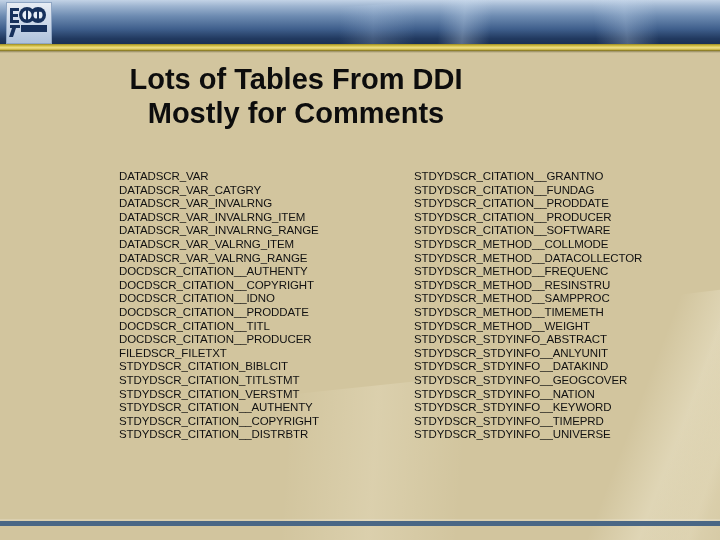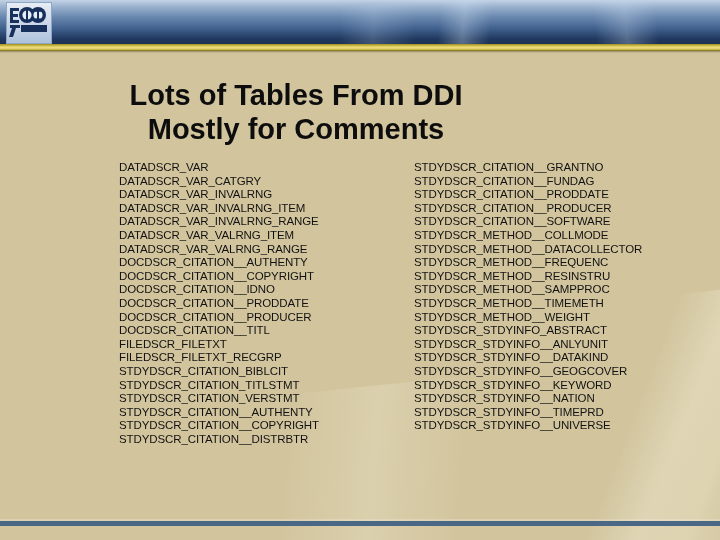--- a/index.html
+++ b/index.html
@@ -134,38 +134,38 @@
     border: 1px solid #8fa6c4;
     box-sizing: border-box;
     overflow: hidden;
   }
   .logo svg { display: block; }
 
   
   .title-block {
     position: absolute;
     left: 0;
-    top: 78px;
+    top: 62px;
     width: 592px;
     text-align: center;
   }
   .title-line {
     font-size: 29px;
     font-weight: bold;
     color: #0d0d0d;
     line-height: 34px;
     letter-spacing: 0px;
     white-space: nowrap;
   }
 
   
   .columns {
     position: absolute;
     left: 0;
-    top: 161px;
+    top: 170px;
     width: 720px;
     height: 320px;
   }
   .col {
     position: absolute;
     top: 0;
   }
   .col-left  { left: 119px; }
   .col-right { left: 414px; }
 
@@ -247,24 +247,23 @@
         <div class="tbl-name">DATADSCR_VAR_CATGRY</div>
         <div class="tbl-name">DATADSCR_VAR_INVALRNG</div>
         <div class="tbl-name">DATADSCR_VAR_INVALRNG_ITEM</div>
         <div class="tbl-name">DATADSCR_VAR_INVALRNG_RANGE</div>
         <div class="tbl-name">DATADSCR_VAR_VALRNG_ITEM</div>
         <div class="tbl-name">DATADSCR_VAR_VALRNG_RANGE</div>
         <div class="tbl-name">DOCDSCR_CITATION__AUTHENTY</div>
         <div class="tbl-name">DOCDSCR_CITATION__COPYRIGHT</div>
         <div class="tbl-name">DOCDSCR_CITATION__IDNO</div>
         <div class="tbl-name">DOCDSCR_CITATION__PRODDATE</div>
+        <div class="tbl-name">DOCDSCR_CITATION__TITL</div>
         <div class="tbl-name">DOCDSCR_CITATION__PRODUCER</div>
-        <div class="tbl-name">DOCDSCR_CITATION__TITL</div>
         <div class="tbl-name">FILEDSCR_FILETXT</div>
-        <div class="tbl-name">FILEDSCR_FILETXT_RECGRP</div>
         <div class="tbl-name">STDYDSCR_CITATION_BIBLCIT</div>
         <div class="tbl-name">STDYDSCR_CITATION_TITLSTMT</div>
         <div class="tbl-name">STDYDSCR_CITATION_VERSTMT</div>
         <div class="tbl-name">STDYDSCR_CITATION__AUTHENTY</div>
         <div class="tbl-name">STDYDSCR_CITATION__COPYRIGHT</div>
         <div class="tbl-name">STDYDSCR_CITATION__DISTRBTR</div>
       </div>
     <div class="col col-right">
         <div class="tbl-name">STDYDSCR_CITATION__GRANTNO</div>
         <div class="tbl-name">STDYDSCR_CITATION__FUNDAG</div>
@@ -275,22 +274,22 @@
         <div class="tbl-name">STDYDSCR_METHOD__DATACOLLECTOR</div>
         <div class="tbl-name">STDYDSCR_METHOD__FREQUENC</div>
         <div class="tbl-name">STDYDSCR_METHOD__RESINSTRU</div>
         <div class="tbl-name">STDYDSCR_METHOD__SAMPPROC</div>
         <div class="tbl-name">STDYDSCR_METHOD__TIMEMETH</div>
         <div class="tbl-name">STDYDSCR_METHOD__WEIGHT</div>
         <div class="tbl-name">STDYDSCR_STDYINFO_ABSTRACT</div>
         <div class="tbl-name">STDYDSCR_STDYINFO__ANLYUNIT</div>
         <div class="tbl-name">STDYDSCR_STDYINFO__DATAKIND</div>
         <div class="tbl-name">STDYDSCR_STDYINFO__GEOGCOVER</div>
+        <div class="tbl-name">STDYDSCR_STDYINFO__NATION</div>
         <div class="tbl-name">STDYDSCR_STDYINFO__KEYWORD</div>
-        <div class="tbl-name">STDYDSCR_STDYINFO__NATION</div>
         <div class="tbl-name">STDYDSCR_STDYINFO__TIMEPRD</div>
         <div class="tbl-name">STDYDSCR_STDYINFO__UNIVERSE</div>
       </div>
   </div>
 
   <div class="bottom-rule-hi"></div>
   <div class="bottom-rule"></div>
 
 </div>
 

